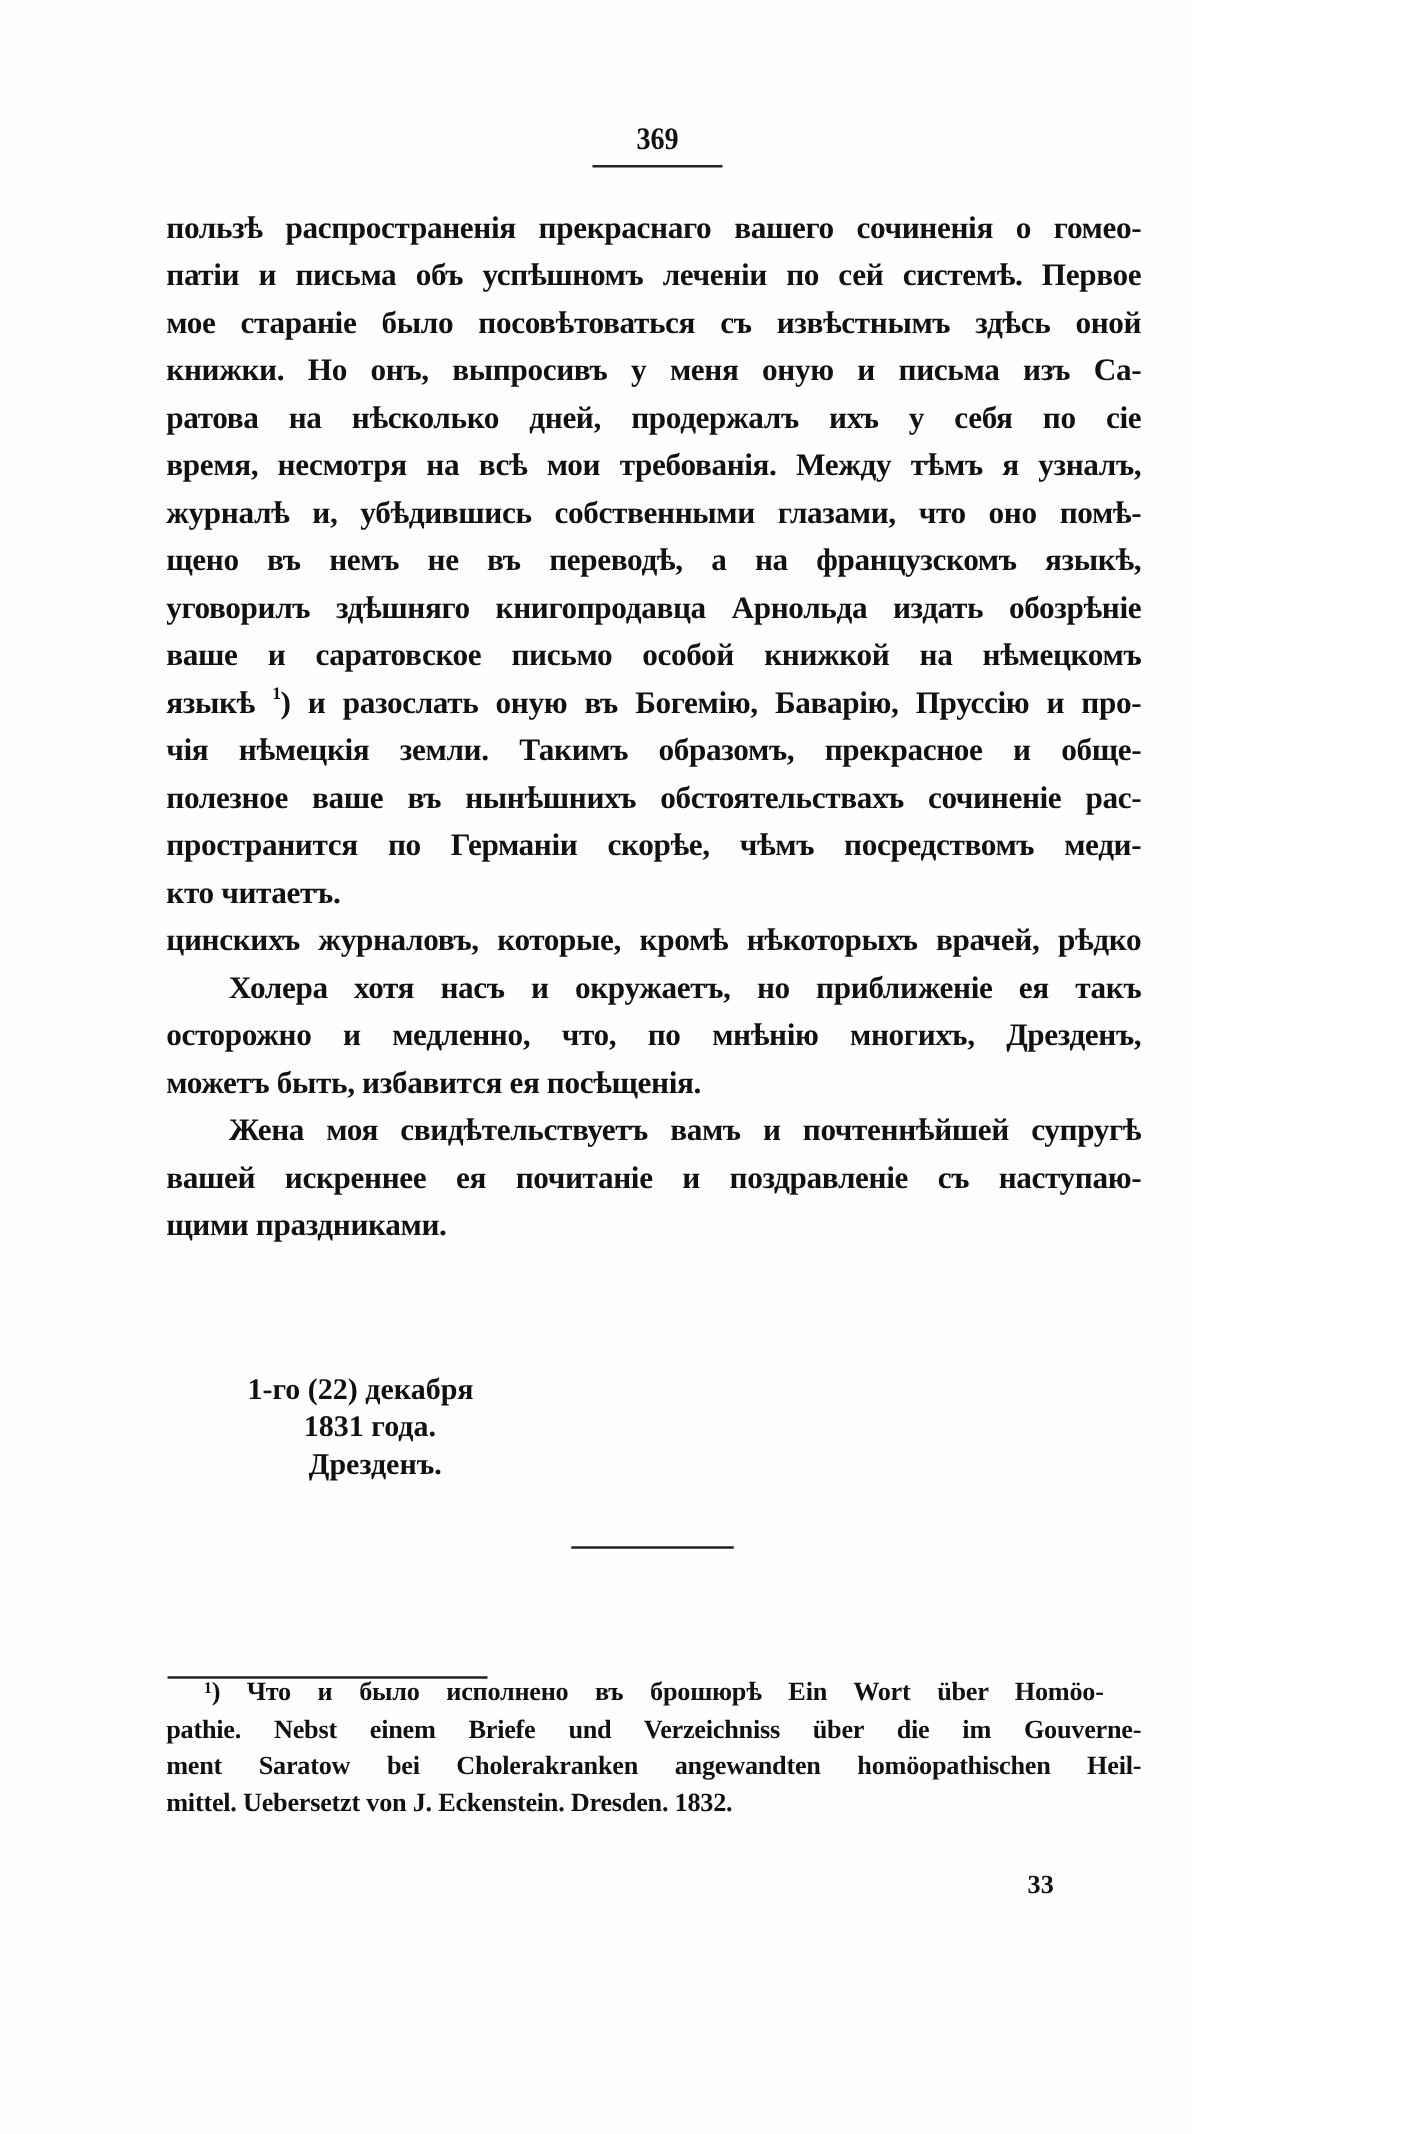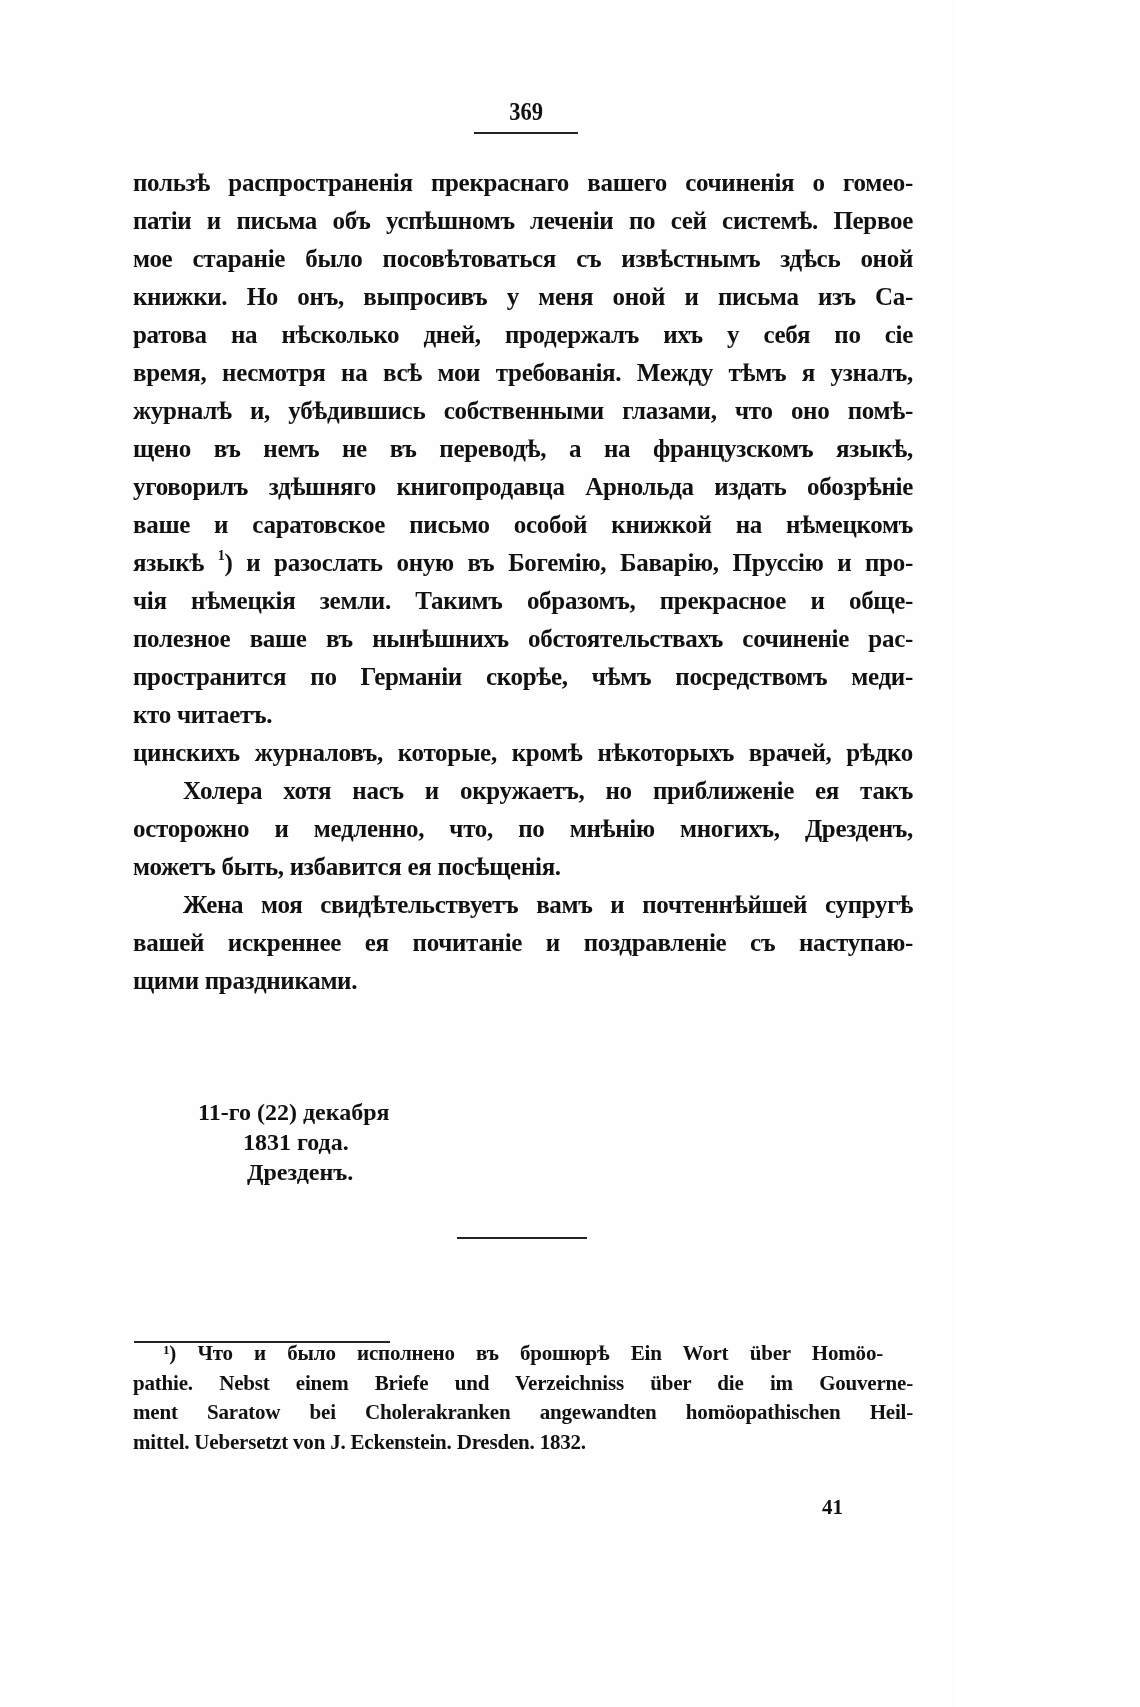--- a/index.html
+++ b/index.html
@@ -160,21 +160,21 @@
 
 <div class="page">
 
   <div class="page-number">369</div>
   <div class="page-number-rule"></div>
 
   <div class="body-text">
     <span class="line"><span class="fit">пользѣ распространенія прекраснаго вашего сочиненія о гомео-</span></span>
     <span class="line"><span class="fit">патіи и письма объ успѣшномъ леченіи по сей системѣ. Первое</span></span>
     <span class="line"><span class="fit">мое стараніе было посовѣтоваться съ извѣстнымъ здѣсь оной</span></span>
-    <span class="line"><span class="fit">книжки. Но онъ, выпросивъ у меня оной и письма изъ Са-</span></span>
+    <span class="line"><span class="fit">книжки. Но онъ, выпросивъ у меня оную и письма изъ Са-</span></span>
     <span class="line"><span class="fit">ратова на нѣсколько дней, продержалъ ихъ у себя по сіе</span></span>
     <span class="line"><span class="fit">время, несмотря на всѣ мои требованія. Между тѣмъ я узналъ,</span></span>
     <span class="line"><span class="fit">журналѣ и, убѣдившись собственными глазами, что оно помѣ-</span></span>
     <span class="line"><span class="fit">щено въ немъ не въ переводѣ, а на французскомъ языкѣ,</span></span>
     <span class="line"><span class="fit">уговорилъ здѣшняго книгопродавца Арнольда издать обозрѣніе</span></span>
     <span class="line"><span class="fit">ваше и саратовское письмо особой книжкой на нѣмецкомъ</span></span>
     <span class="line"><span class="fit"><span>языкѣ</span>&nbsp;<sup class="fn">1</sup><span>) и разослать оную въ Богемію, Баварію, Пруссію и про-</span></span></span>
     <span class="line"><span class="fit">чія нѣмецкія земли. Такимъ образомъ, прекрасное и обще-</span></span>
     <span class="line"><span class="fit">полезное ваше въ нынѣшнихъ обстоятельствахъ сочиненіе рас-</span></span>
     <span class="line"><span class="fit">пространится по Германіи скорѣе, чѣмъ посредствомъ меди-</span></span>
@@ -182,31 +182,31 @@
     <span class="line"><span class="fit">цинскихъ журналовъ, которые, кромѣ нѣкоторыхъ врачей, рѣдко</span></span>
     <span class="line indent"><span class="fit">Холера хотя насъ и окружаетъ, но приближеніе ея такъ</span></span>
     <span class="line"><span class="fit">осторожно и медленно, что, по мнѣнію многихъ, Дрезденъ,</span></span>
     <span class="line last"><span class="fit">можетъ быть, избавится ея посѣщенія.</span></span>
     <span class="line indent"><span class="fit">Жена моя свидѣтельствуетъ вамъ и почтеннѣйшей супругѣ</span></span>
     <span class="line"><span class="fit">вашей искреннее ея почитаніе и поздравленіе съ наступаю-</span></span>
     <span class="line last"><span class="fit">щими праздниками.</span></span>
   </div>
 
   <div class="signature">
-    <span class="sig-line l1">11-го (22) декабря</span>
+    <span class="sig-line l1">1-го (22) декабря</span>
     <span class="sig-line l2">1831 года.</span>
     <span class="sig-line l3">Дрезденъ.</span>
   </div>
 
   <div class="end-rule"></div>
 
   <div class="footnote-rule"></div>
 
   <div class="footnote">
     <span class="fline indent"><span class="fit"><sup class="fnmark">1</sup><span>) Что и было исполнено въ брошюрѣ Ein Wort über Homöo-</span></span></span>
     <span class="fline"><span class="fit">pathie. Nebst einem Briefe und Verzeichniss über die im Gouverne-</span></span>
     <span class="fline"><span class="fit">ment Saratow bei Cholerakranken angewandten homöopathischen Heil-</span></span>
     <span class="fline last"><span class="fit">mittel. Uebersetzt von J. Eckenstein. Dresden. 1832.</span></span>
   </div>
 
-  <div class="signature-number">41</div>
+  <div class="signature-number">33</div>
 
 </div>
 
 </body></html>

